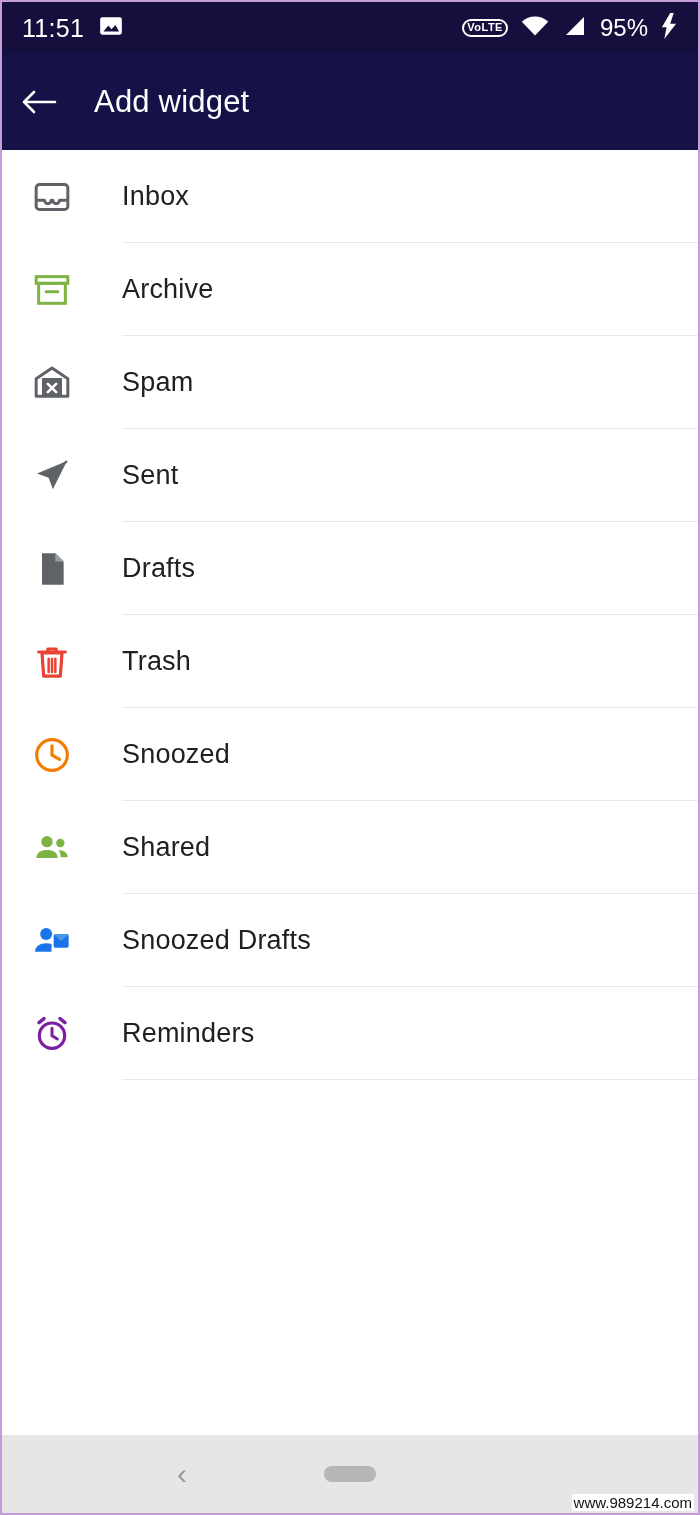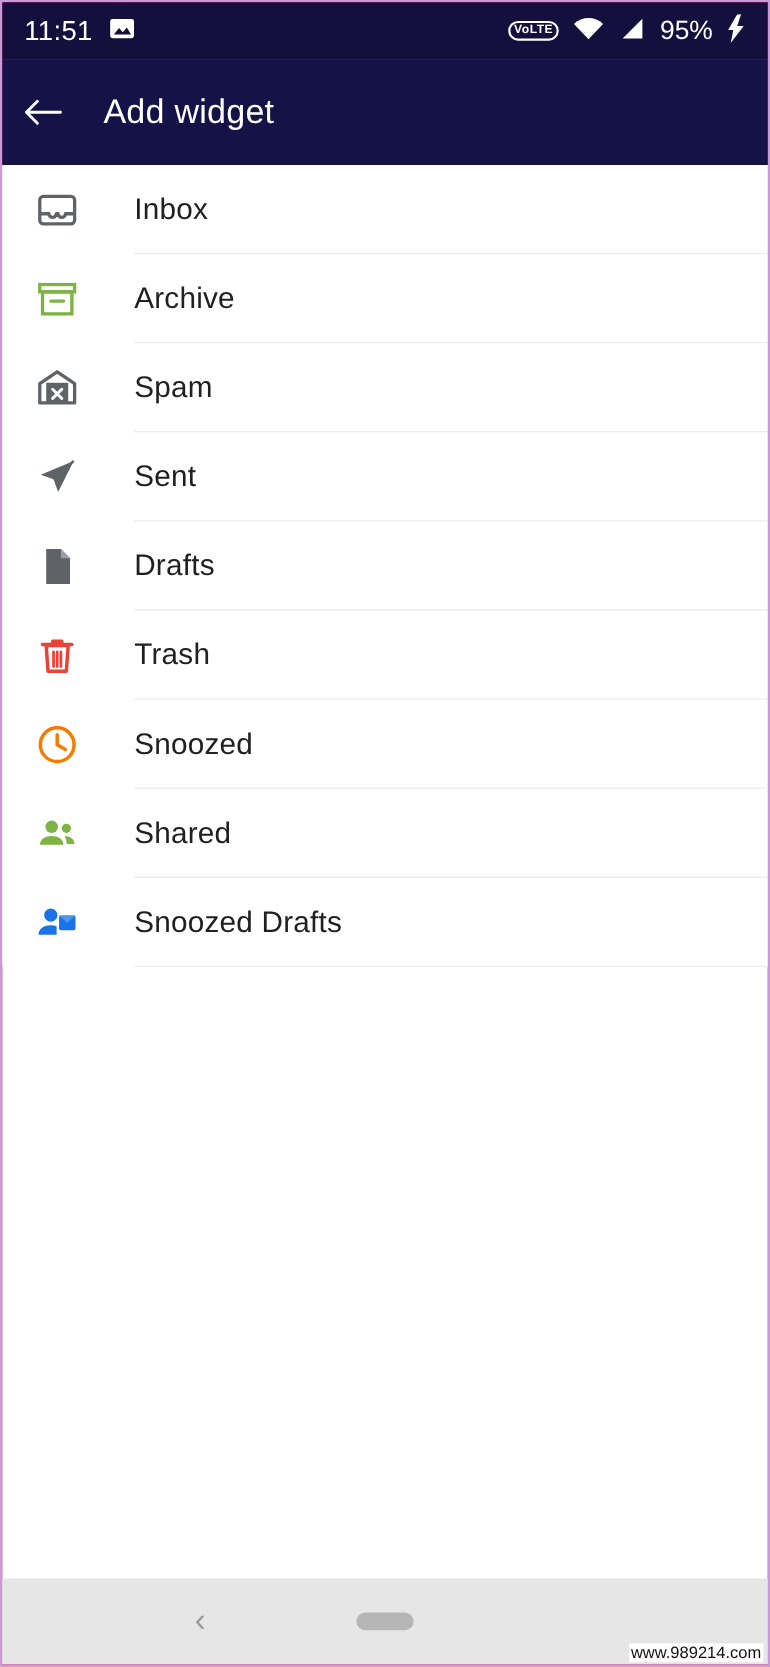--- a/index.html
+++ b/index.html
@@ -71,21 +71,21 @@
     letter-spacing: .2px;
   }
 
   
   .list {
     background: #ffffff;
   }
   .row {
     display: flex;
     align-items: center;
-    height: 81px;
+    height: 93px;
     padding-left: 24px;
     cursor: pointer;
     position: relative;
   }
   .row-icon {
     width: 52px;
     min-width: 52px;
     display: flex;
     align-items: center;
     justify-content: center;
@@ -280,20 +280,30 @@
           <svg width="40" height="40" viewBox="0 0 24 24">
             <circle cx="8.5" cy="7.8" r="3.6" fill="#1a73e8"></circle>
             <path d="M1.8 18.5c0-3.4 3-5.2 6.7-5.2 1.2 0 2.3.2 3.2.5v4.7z" fill="#1a73e8"></path>
             <rect x="13" y="8" width="9" height="8" rx="1" fill="#1a73e8"></rect>
             <path d="M13 8h9l-4.5 4z" fill="#4f95ef"></path>
           </svg>
         </div>
         <div class="row-label">Snoozed Drafts</div>
       </div>
 
+      <div class="row">
+        <div class="row-icon">
+          <svg width="40" height="40" viewBox="0 0 24 24">
+            <circle cx="12" cy="13" r="7.6" fill="none" stroke="#7b1fa2" stroke-width="1.9"></circle>
+            <path d="M12 8.6V13l3.2 2" stroke="#7b1fa2" stroke-width="1.8" fill="none" stroke-linecap="round"></path>
+            <path d="M4.2 5.2l3-2.4M19.8 5.2l-3-2.4" stroke="#7b1fa2" stroke-width="2.1" stroke-linecap="round"></path>
+          </svg>
+        </div>
+        <div class="row-label">Reminders</div>
+      </div>
 
     </div>
   </div>
 
   <div class="nav-bar">
     <div class="nav-back">‹</div>
     <div class="nav-pill"></div>
   </div>
 
   <div class="watermark">www.989214.com</div>

